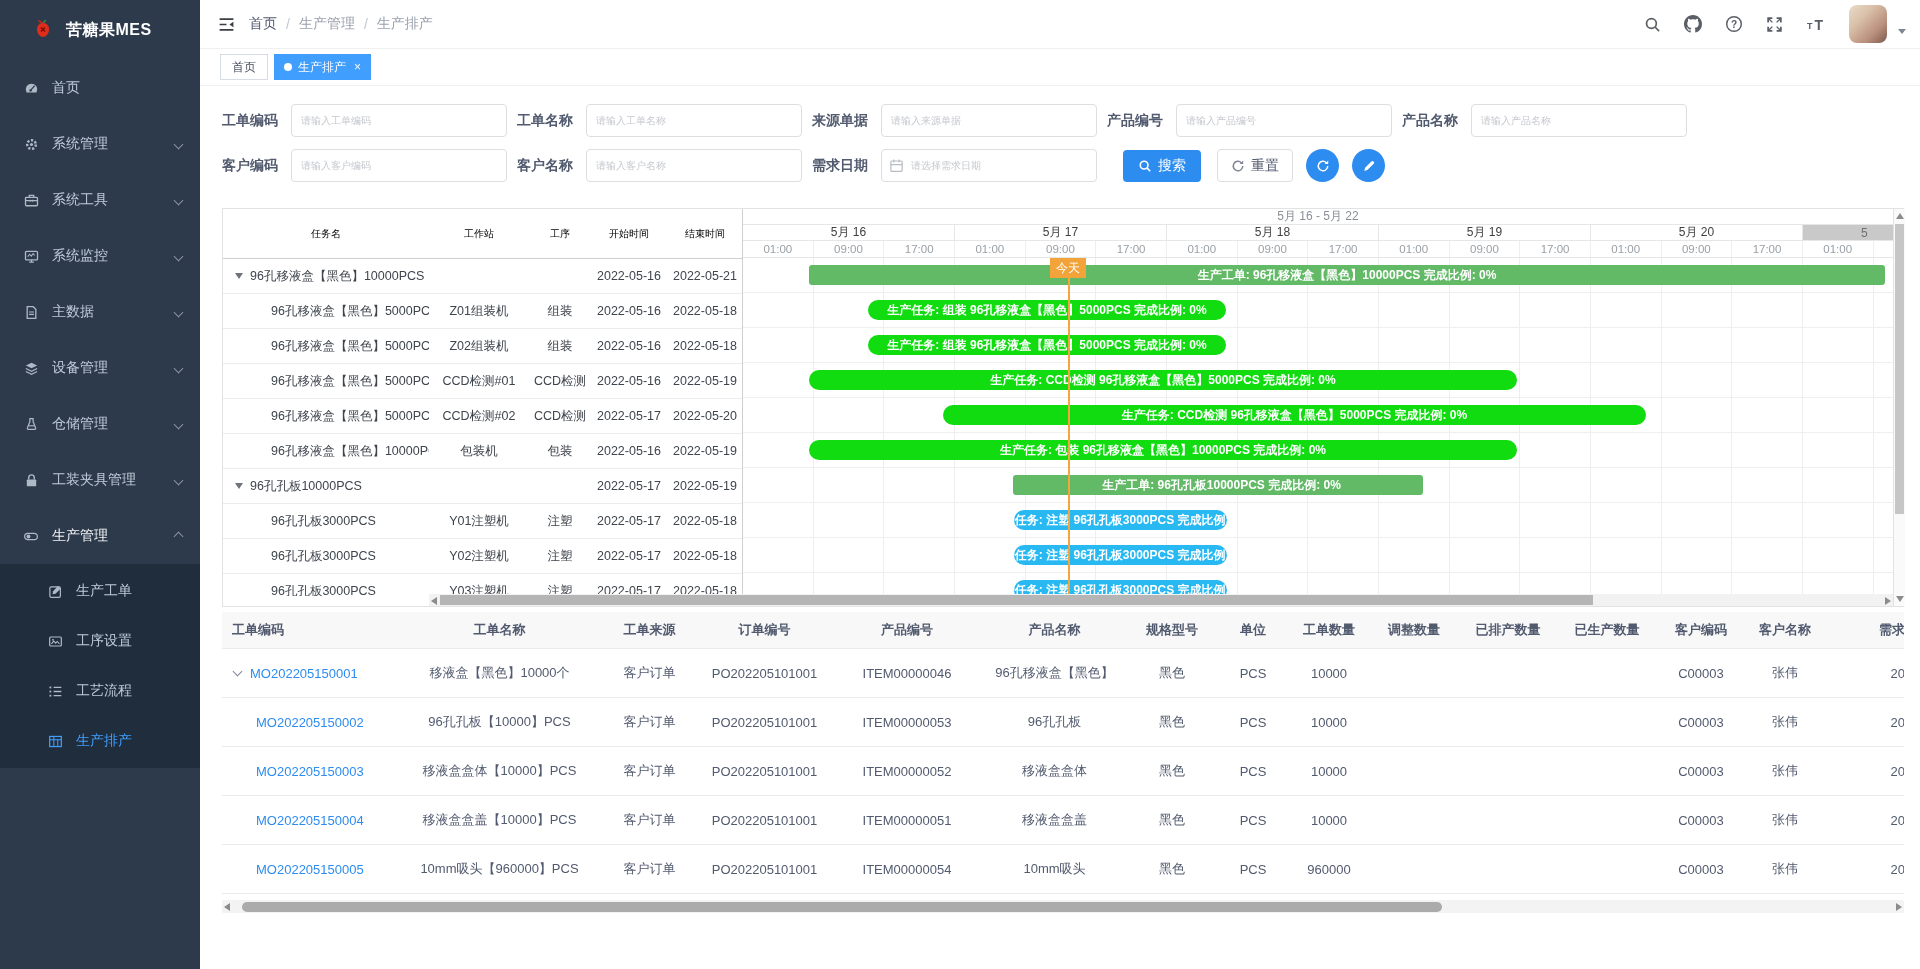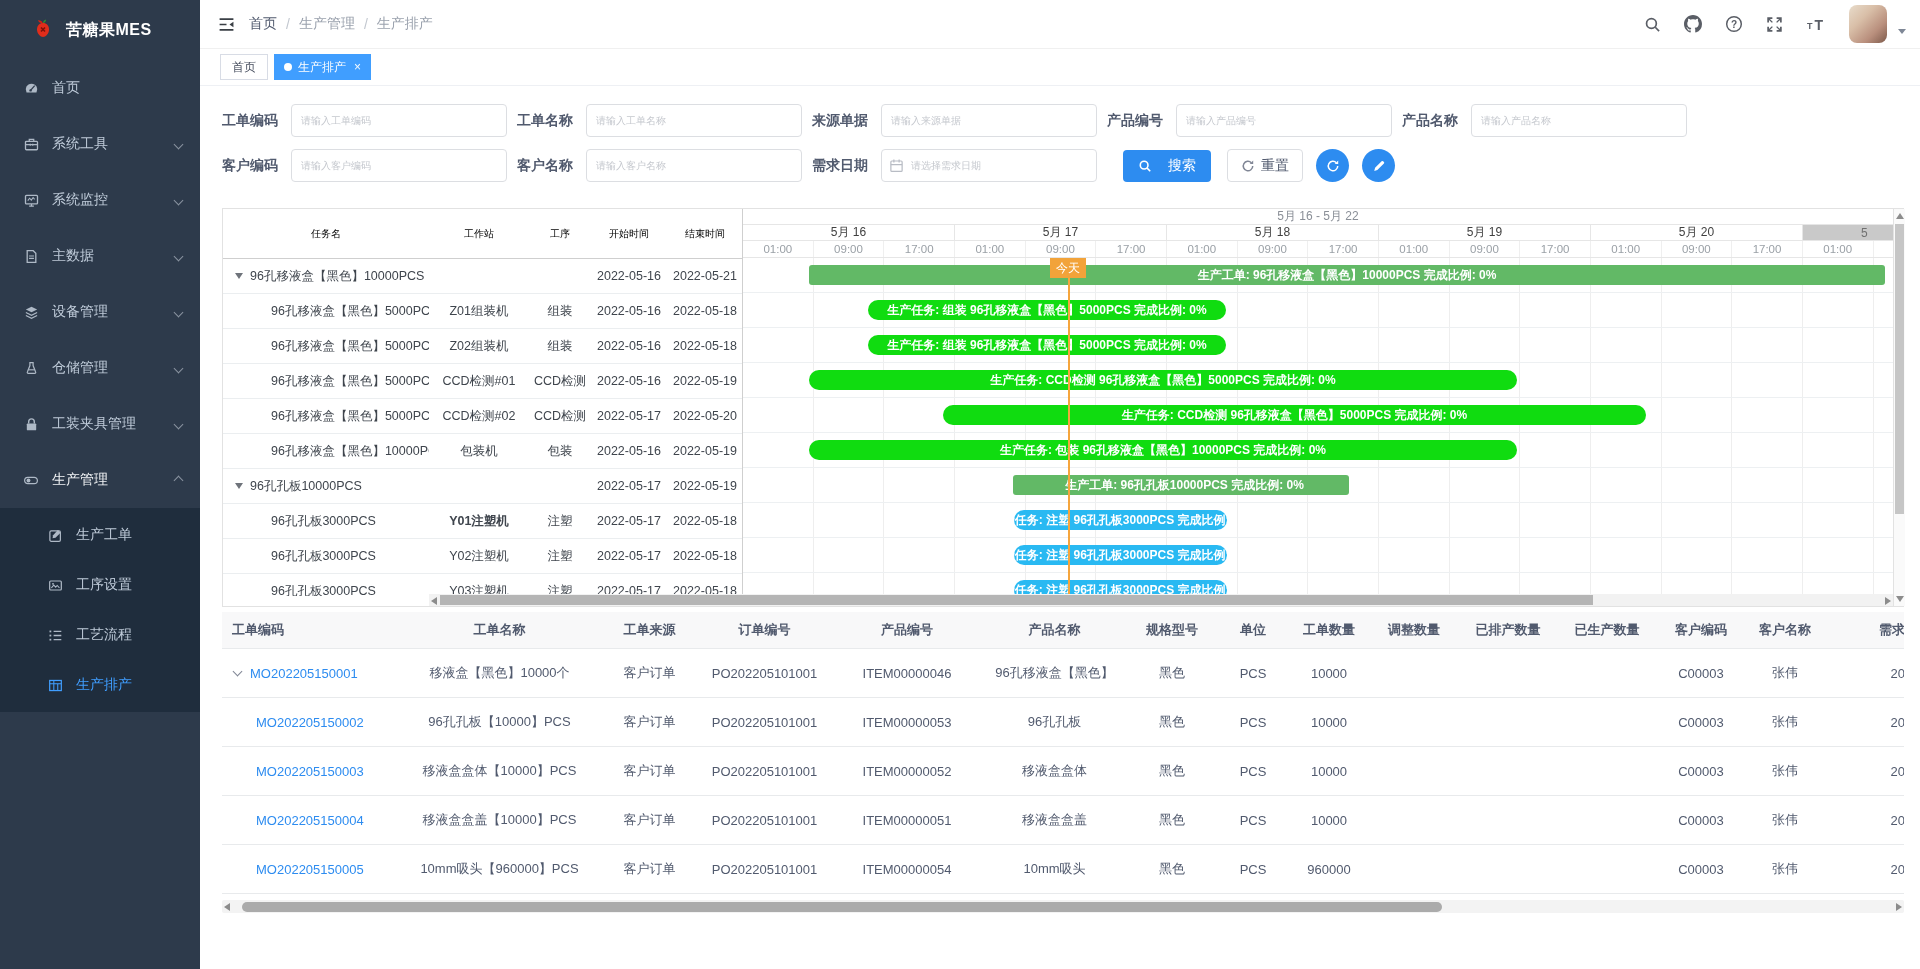--- a/index.html
+++ b/index.html
@@ -36,21 +36,21 @@
   
   .filters{padding:18px 18px 0 22px}
   .frow{display:flex;align-items:center;margin-bottom:12px}
   .fgroup{display:flex;align-items:center;margin-right:10px}
   .flabel{min-width:62px;font-weight:700;color:#515a6e;font-size:14px;margin-right:7px;white-space:nowrap}
   .finput{width:216px;height:33px;border:1px solid #dcdee2;border-radius:4px;padding:0 9px;font-size:10px;color:#515a6e;background:#fff;outline:none}
   .finput::placeholder{color:#c5c8ce}
   .date-wrap{position:relative}
   .date-wrap .cal{position:absolute;left:8px;top:9px;color:#b8bcc4;pointer-events:none}
   .date-input{padding-left:29px}
-  .btn-primary{height:32px;padding:0 15px;background:#2d8cf0;color:#fff;border:none;border-radius:4px;font-size:14px;display:inline-flex;align-items:center;gap:16px;margin-left:16px;cursor:pointer}
+  .btn-primary{height:32px;padding:0 15px;background:#2d8cf0;color:#fff;border:none;border-radius:4px;font-size:14px;display:inline-flex;align-items:center;gap:6px;margin-left:16px;cursor:pointer}
   .btn-default{height:33px;padding:0 13px;background:#fff;color:#515a6e;border:1px solid #dcdee2;border-radius:4px;font-size:14px;display:inline-flex;align-items:center;gap:6px;margin-left:16px;cursor:pointer}
   .btn-circle{width:33px;height:33px;border-radius:50%;background:#2d8cf0;color:#fff;border:none;margin-left:13px;display:inline-flex;align-items:center;justify-content:center;cursor:pointer}
   
   .gantt{position:relative;margin:26px 0 0 22px;width:1682px;height:399px;border:1px solid #e2e2e2;display:flex;background:#fff}
   .g-grid{width:520px;flex:none;border-right:1px solid #cfcfcf;overflow:hidden}
   .g-grid-head{height:50px;display:flex;border-bottom:1px solid #cfcfcf}
   .g-col-h{display:flex;align-items:center;justify-content:center;color:#000000;font-size:10px;flex:none}
   .g-grid-body{height:337px;overflow:hidden}
   .g-row{height:35px;display:flex;border-bottom:1px solid #ebeef0}
   .g-cell{font-size:12.5px;color:#3f454d;display:flex;align-items:center;justify-content:center;overflow:hidden;white-space:nowrap;flex:none}
@@ -115,20 +115,30 @@
             <path d="M8 2.8a6.2 6.2 0 0 0-5.3 9.4h10.6A6.2 6.2 0 0 0 8 2.8z" fill="currentColor"></path>
             <path d="M7.2 9.8 11.4 5" stroke="#2d3a4b" stroke-width="1.4"></path>
             <circle cx="7" cy="10" r="1.3" fill="#2d3a4b"></circle>
           </svg>
         </span>
         <span>首页</span>
       </div>
       <div class="side-item">
         <span class="icn">
           <svg width="15" height="15" viewBox="0 0 16 16">
+            <circle cx="8" cy="8" r="4.6" stroke="currentColor" fill="none" stroke-width="2.6" stroke-dasharray="2.4 1.7"></circle>
+            <circle cx="8" cy="8" r="1.7" fill="currentColor"></circle>
+          </svg>
+        </span>
+        <span>系统管理</span>
+        <span class="chev"></span>
+      </div>
+      <div class="side-item">
+        <span class="icn">
+          <svg width="15" height="15" viewBox="0 0 16 16">
             <rect x="1.6" y="4.6" width="12.8" height="9" rx="1" stroke="currentColor" fill="none" stroke-width="1.4"></rect>
             <path d="M5.6 4.4V2.6h4.8v1.8M1.6 8.2h12.8M6.7 7.2v2M9.3 7.2v2" stroke="currentColor" fill="none" stroke-width="1.3"></path>
           </svg>
         </span>
         <span>系统工具</span>
         <span class="chev"></span>
       </div>
       <div class="side-item">
         <span class="icn">
           <svg width="15" height="15" viewBox="0 0 16 16">
@@ -425,21 +435,21 @@
               <span class="tri"></span>
               <span>96孔孔板10000PCS</span>
             </div>
             <div class="g-cell" style="width: 100px;"></div>
             <div class="g-cell" style="width: 62px;"></div>
             <div class="g-cell" style="width: 76px;">2022-05-17</div>
             <div class="g-cell" style="width: 76px;">2022-05-19</div>
           </div>
           <div class="g-row">
             <div class="g-cell name" style="width: 206px; padding-left: 48px;">96孔孔板3000PCS</div>
-            <div class="g-cell" style="width: 100px; font-weight: bold;">Y01注塑机</div>
+            <div class="g-cell" style="width: 100px;">Y01注塑机</div>
             <div class="g-cell" style="width: 62px;">注塑</div>
             <div class="g-cell" style="width: 76px;">2022-05-17</div>
             <div class="g-cell" style="width: 76px;">2022-05-18</div>
           </div>
           <div class="g-row">
             <div class="g-cell name" style="width: 206px; padding-left: 48px;">96孔孔板3000PCS</div>
             <div class="g-cell" style="width: 100px;">Y02注塑机</div>
             <div class="g-cell" style="width: 62px;">注塑</div>
             <div class="g-cell" style="width: 76px;">2022-05-17</div>
             <div class="g-cell" style="width: 76px;">2022-05-18</div>
@@ -493,21 +503,21 @@
           </div>
           <div class="g-bar" style="left: 66px; width: 708px; top: 112px; background: rgb(16, 220, 16);">
             <span>生产任务: CCD检测 96孔移液盒【黑色】5000PCS 完成比例: 0%</span>
           </div>
           <div class="g-bar" style="left: 200px; width: 703px; top: 147px; background: rgb(16, 220, 16);">
             <span>生产任务: CCD检测 96孔移液盒【黑色】5000PCS 完成比例: 0%</span>
           </div>
           <div class="g-bar" style="left: 66px; width: 708px; top: 182px; background: rgb(16, 220, 16);">
             <span>生产任务: 包装 96孔移液盒【黑色】10000PCS 完成比例: 0%</span>
           </div>
-          <div class="g-bar parent" style="left: 270px; width: 336px; top: 217px; background: rgb(98, 185, 102); padding-left: 13px;">
+          <div class="g-bar parent" style="left: 270px; width: 410px; top: 217px; background: rgb(98, 185, 102); padding-left: 13px;">
             <span>生产工单: 96孔孔板10000PCS 完成比例: 0%</span>
           </div>
           <div class="g-bar" style="left: 271px; width: 213px; top: 252px; background: rgb(41, 185, 242);">
             <span>生产任务: 注塑 96孔孔板3000PCS 完成比例: 0%</span>
           </div>
           <div class="g-bar" style="left: 271px; width: 213px; top: 287px; background: rgb(41, 185, 242);">
             <span>生产任务: 注塑 96孔孔板3000PCS 完成比例: 0%</span>
           </div>
           <div class="g-bar" style="left: 271px; width: 213px; top: 322px; background: rgb(41, 185, 242);">
             <span>生产任务: 注塑 96孔孔板3000PCS 完成比例: 0%</span>

